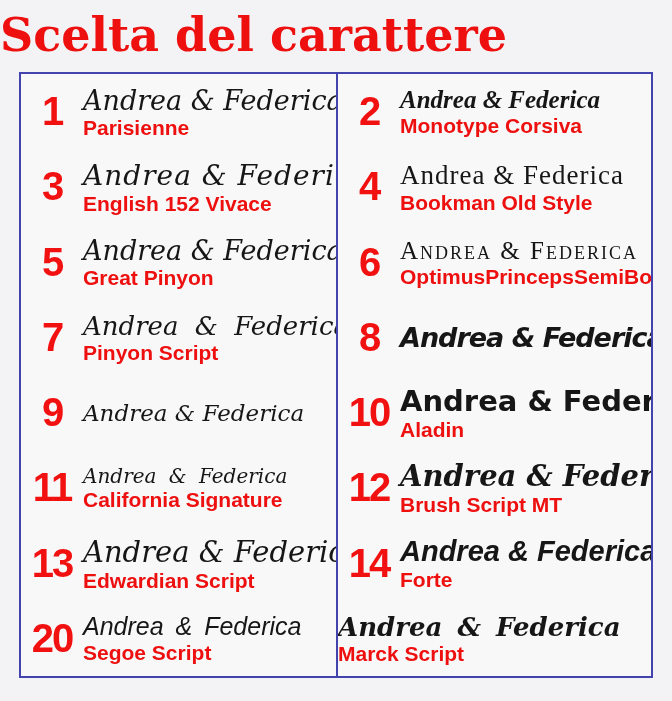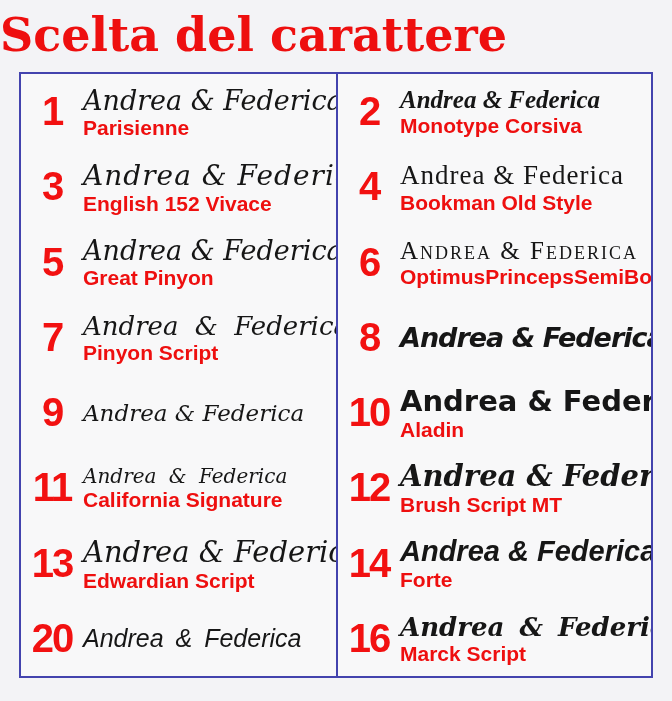--- a/index.html
+++ b/index.html
@@ -203,24 +203,24 @@
     <div class="txt">
       <div class="sample s14">Andrea &amp; Federica</div>
       <div class="fname">Forte</div>
     </div>
   </div>
 
   <div class="cell">
     <div class="num">20</div>
     <div class="txt">
       <div class="sample s15">Andrea &amp; Federica</div>
-    </div>
-  </div>
-
-  <div class="cell right-col">
-    <div class="num">16</div>
+      <div class="fname">Segoe Script</div>
+    </div>
+  </div>
+
+  <div class="cell right-col">
     <div class="txt">
       <div class="sample s16">Andrea &amp; Federica</div>
       <div class="fname">Marck Script</div>
     </div>
   </div>
 
 </div>
 
 </body></html>

